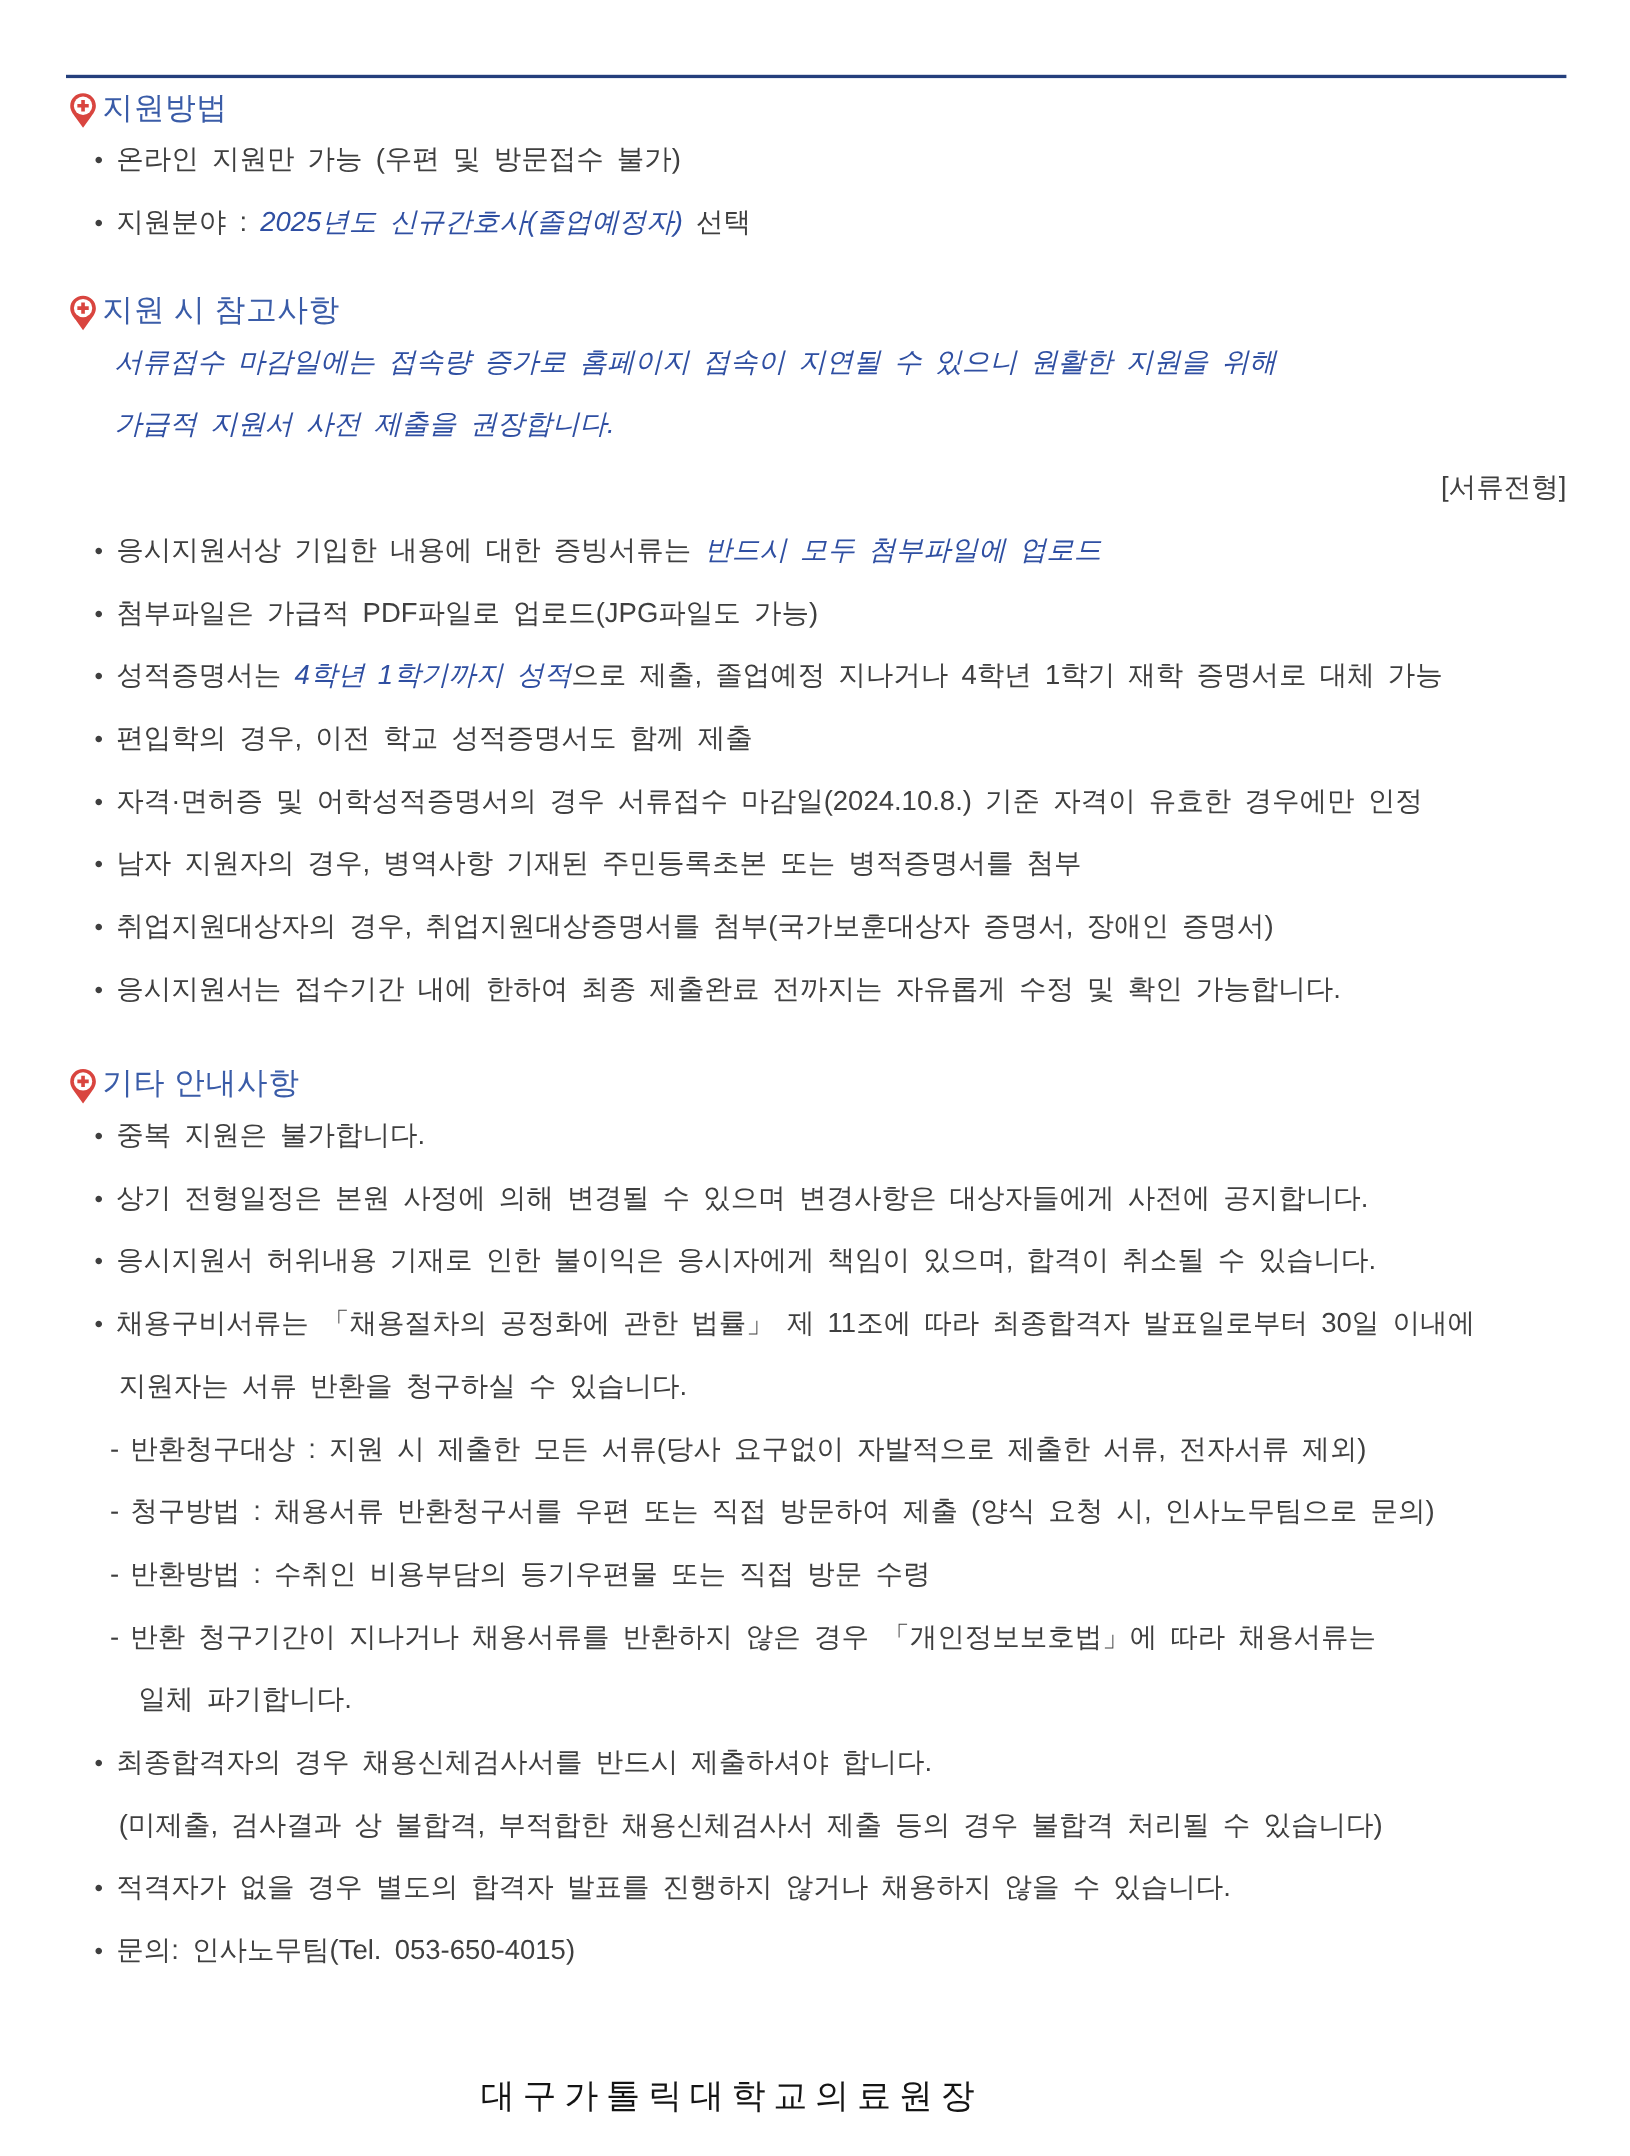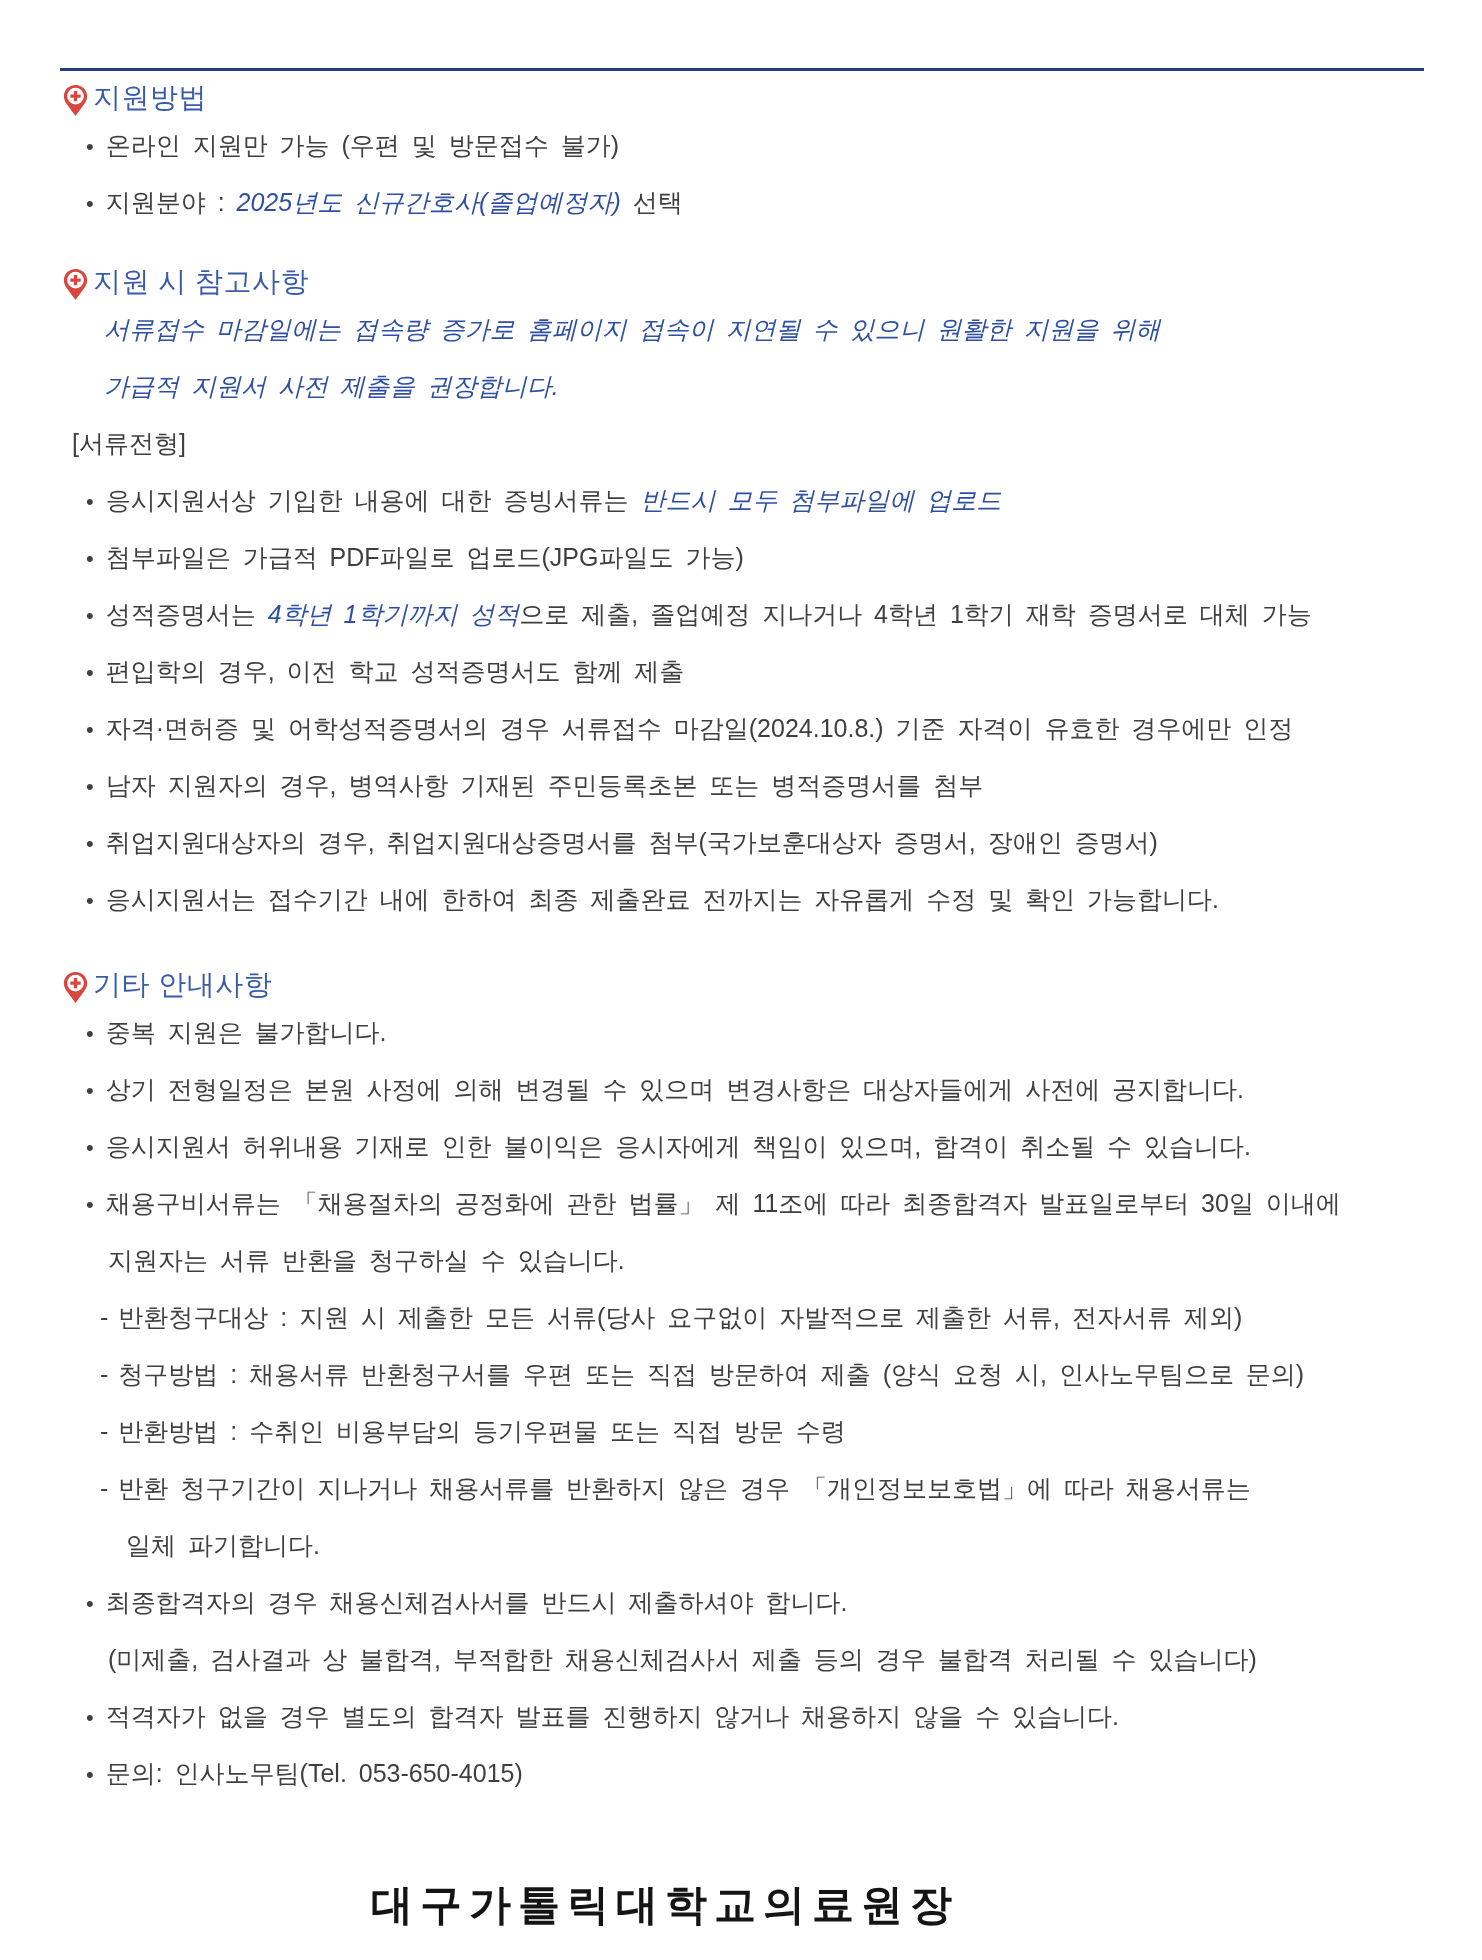--- a/index.html
+++ b/index.html
@@ -21,31 +21,31 @@
 
   #doc section:nth-child(2) { margin-top:24px; }
   #doc section:nth-child(3) { margin-top:30px; }
 
   .line {
     height:57px; line-height:57px; font-size:25px;
     white-space:nowrap; word-spacing:5px; color:#3f3f3f;
   }
   .line .blue { color:#2F4FA2;font-style:italic; }
   .line.indent { padding-left:44px; color:#2F4FA2; }
-  .line.label  { padding-left:12px; }
+  .line.label  { padding-left:12px;text-align:right; }
   .line.bullet { padding-left:26px; }
   .line.dash   { padding-left:40px; }
   .line.cont   { padding-left:48px; }
   .line.cont2  { padding-left:66px; }
   .marker { margin-right:12px; color:#3f3f3f; font-size:22px; }
   .line.dash .marker { font-size:25px; margin-right:10px; }
 
   .footer {
     width:1210px; margin-top:72px; text-align:center;
-    font-size:42px; letter-spacing:7px; color:#141414; font-weight:700;
+    font-size:31px; letter-spacing:7px; color:#141414; font-weight:400;
     line-height:62px; white-space:nowrap;
   }
 </style>
 </head>
 <body>
 
 <div class="page">
   <hr class="top-rule">
   <div id="doc">
       <section>

